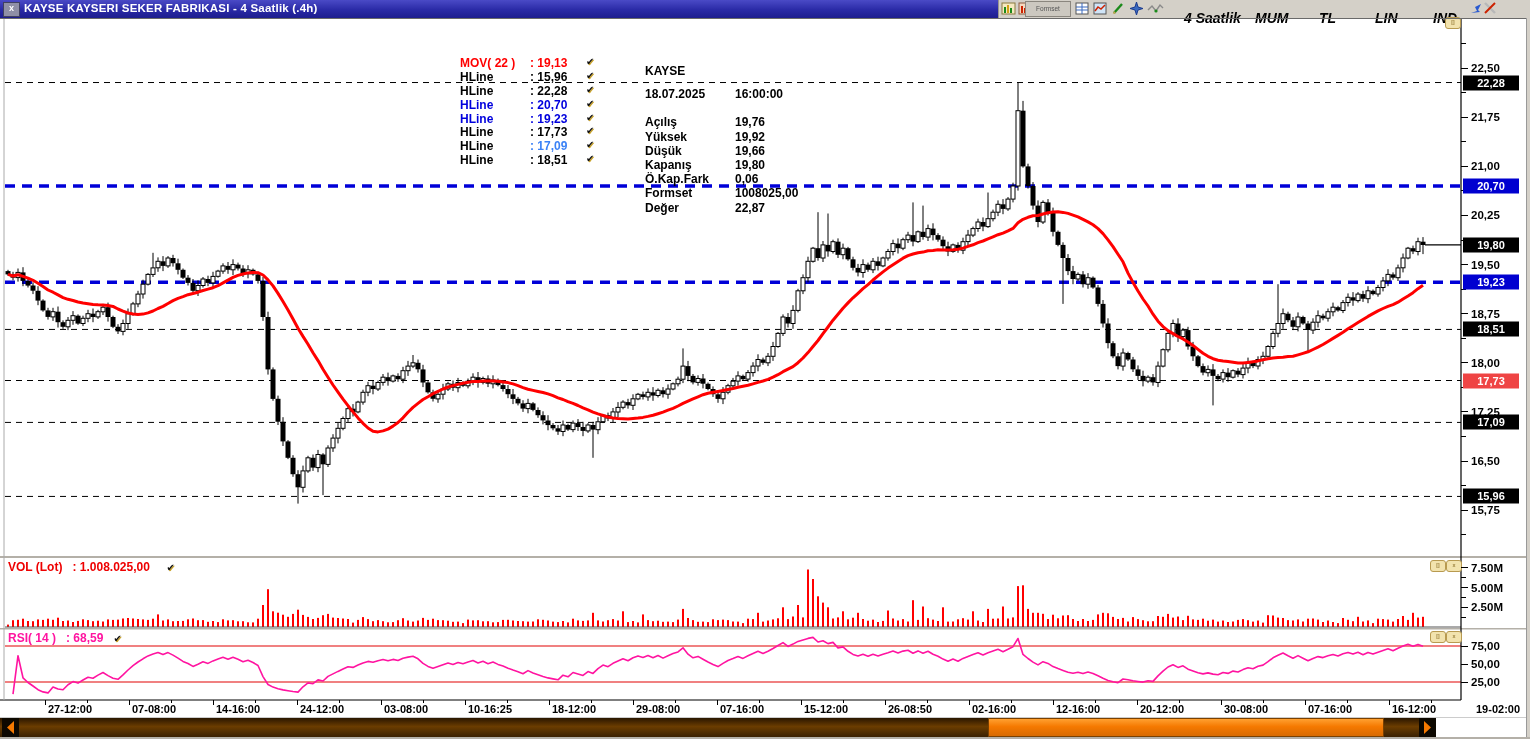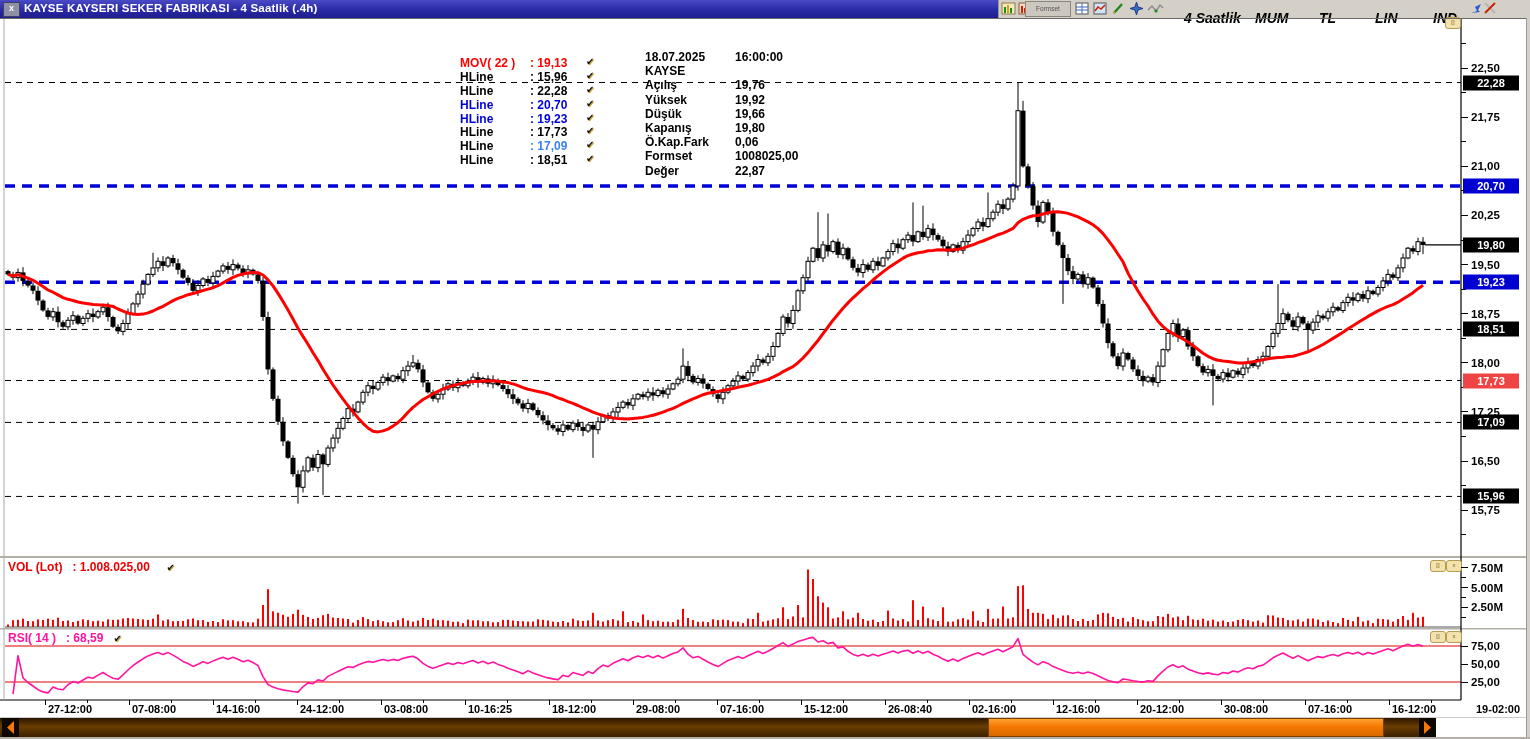--- a/index.html
+++ b/index.html
@@ -22,21 +22,21 @@
   .badge{position:absolute;left:1463px;width:56px;height:15px;color:#fff;font-size:11px;
     line-height:15px;text-align:center;transform:translateY(-50%);}
   .timelabel{font-size:11px;color:#000;top:703px;}
   .chk{font-size:10px;color:#111;text-shadow:1px 1px 0 #c9a227;cursor:pointer;}
   .tanbtn{position:absolute;width:14px;height:10px;background:#f2e3ae;border:1px solid #b89a50;border-radius:3px;
     font-size:6px;line-height:9px;text-align:center;color:#7a5c14;cursor:pointer;font-weight:normal;}
   .legrow{height:13.9px;font-size:12px;display:flex;}
   .legname{width:70px;}
   .legval{width:56px;}
   .inforow{height:14.2px;font-size:12px;color:#000;}
-  .inflabel{display:inline-block;width:90px;}
+  .inflabel{display:inline-block;width:90px;margin-top:37px;}
   #pricewrap,#volwrap,#rsiwrap{position:absolute;left:0;top:0;}
   .hsep{position:absolute;left:0;width:1530px;background:#b4b0a8;}
 </style>
 </head>
 <body>
 
 <div id="app">
 
   <div id="titlebar">
     <div id="closebox">x</div>
@@ -1128,21 +1128,21 @@
       <div class="abs" style="left:675px;top:700px;width:1px;height:3px;background:#000"></div>
       <div class="abs timelabel" style="left:636px">29-08:00</div>
       <div class="abs" style="left:717px;top:700px;width:1px;height:5px;background:#000"></div>
       <div class="abs" style="left:759px;top:700px;width:1px;height:3px;background:#000"></div>
       <div class="abs timelabel" style="left:720px">07-16:00</div>
       <div class="abs" style="left:801px;top:700px;width:1px;height:5px;background:#000"></div>
       <div class="abs" style="left:843px;top:700px;width:1px;height:3px;background:#000"></div>
       <div class="abs timelabel" style="left:804px">15-12:00</div>
       <div class="abs" style="left:885px;top:700px;width:1px;height:5px;background:#000"></div>
       <div class="abs" style="left:927px;top:700px;width:1px;height:3px;background:#000"></div>
-      <div class="abs timelabel" style="left:888px">26-08:40</div>
+      <div class="abs timelabel" style="left:888px">26-08:50</div>
       <div class="abs" style="left:969px;top:700px;width:1px;height:5px;background:#000"></div>
       <div class="abs" style="left:1011px;top:700px;width:1px;height:3px;background:#000"></div>
       <div class="abs timelabel" style="left:972px">02-16:00</div>
       <div class="abs" style="left:1053px;top:700px;width:1px;height:5px;background:#000"></div>
       <div class="abs" style="left:1095px;top:700px;width:1px;height:3px;background:#000"></div>
       <div class="abs timelabel" style="left:1056px">12-16:00</div>
       <div class="abs" style="left:1137px;top:700px;width:1px;height:5px;background:#000"></div>
       <div class="abs" style="left:1179px;top:700px;width:1px;height:3px;background:#000"></div>
       <div class="abs timelabel" style="left:1140px">20-12:00</div>
       <div class="abs" style="left:1221px;top:700px;width:1px;height:5px;background:#000"></div>

